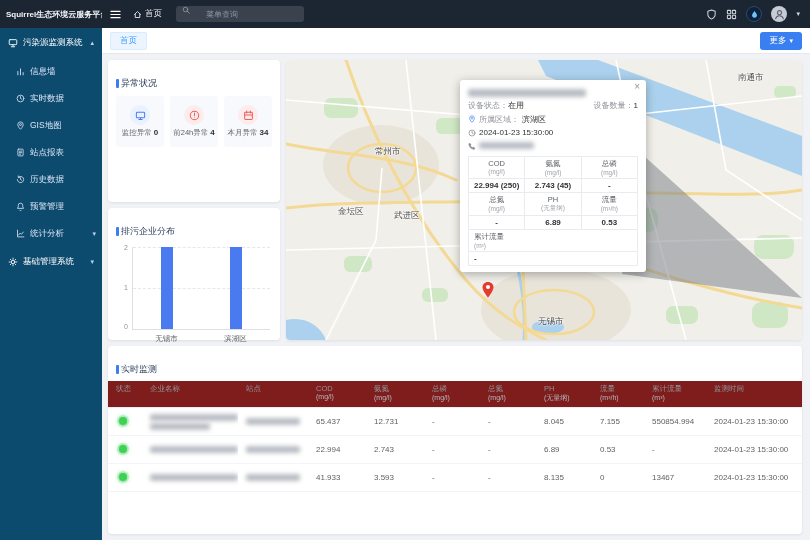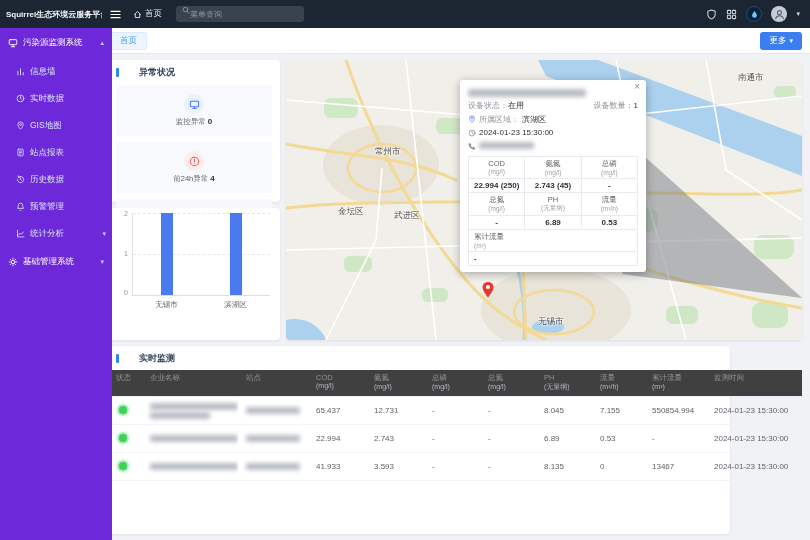--- a/index.html
+++ b/index.html
@@ -6,50 +6,50 @@
   html,body{width:810px;height:540px;overflow:hidden}
   body{font-family:"Liberation Sans","DejaVu Sans",sans-serif;background:#f0f2f5;color:#303133}
   .app{position:relative;width:810px;height:540px;overflow:hidden}
 
   
   .topbar{position:absolute;top:0;left:0;right:0;height:28px;background:#1c2633;display:flex;align-items:center;color:#fff;z-index:40}
   .logo{width:102px;font-size:8px;font-weight:bold;padding:0 6px;white-space:nowrap;overflow:hidden;color:#f2f5f9}
   .tb-icon{display:flex;align-items:center;justify-content:center;color:#cfd6dd;cursor:pointer}
   .hamburger{margin-left:8px}
   .crumb{display:flex;align-items:center;gap:3px;margin-left:12px;font-size:8.5px;color:#e6e9ee;cursor:pointer}
-  .searchbox{display:flex;gap:0;margin-left:14px;width:128px;height:16px;background:rgba(255,255,255,.13);border-radius:3px;padding:0 6px}
+  .searchbox{display:flex;gap:16px;margin-left:14px;width:128px;height:16px;background:rgba(255,255,255,.13);border-radius:3px;padding:0 6px}
   .searchbox input{flex:1;background:transparent;border:none;outline:none;color:#dfe5ec;font-size:8px;min-width:0}
   .searchbox input::placeholder{color:#8d97a5}
   .tb-right{margin-left:auto;display:flex;align-items:center;gap:9px;padding-right:10px}
   .drop-badge{width:16px;height:16px;border-radius:50%;background:#0d2138;border:1px solid #2a4a6b;display:flex;align-items:center;justify-content:center}
   .avatar{width:16px;height:16px;border-radius:50%;background:#c6cbd4;display:flex;align-items:center;justify-content:center;color:#5a6270;cursor:pointer}
   .caret{font-size:7px;color:#cfd6dd}
 
   
-  .sidebar{position:absolute;top:28px;left:0;width:112px;bottom:0;background:#6d28d9;color:#e3ecf9;z-index:30}
+  .sidebar{position:absolute;top:28px;left:0;width:102px;bottom:0;background:#0c4a6e;color:#e3ecf9;z-index:30}
   .sb-section{display:flex;align-items:center;gap:5px;height:30px;padding:0 8px;font-size:8.5px;color:#fff;cursor:pointer}
   .sb-section .sb-caret{margin-left:auto;font-size:7px;color:#bcd2ef}
   .sb-item{display:flex;align-items:center;gap:5px;height:27px;padding:0 6px 0 16px;font-size:8.5px;color:#dbe6f5;cursor:pointer}
   .sb-item .sb-caret{margin-left:auto;font-size:7px;color:#bcd2ef}
   .si{flex:0 0 auto}
 
   
   .main{position:absolute;top:28px;left:102px;right:0;bottom:0;background:#f0f2f5}
   .tabstrip{position:absolute;top:0;left:0;right:0;height:26px;background:#fff;border-bottom:1px solid #e6e8eb;display:flex;align-items:center;padding:0 8px;z-index:10}
   .tab{background:#ecf5ff;border:1px solid #d9ecff;color:#409eff;font-size:8.5px;padding:2px 9px;border-radius:2px;cursor:pointer}
   .more-btn{margin-left:auto;background:#3a7ff2;color:#fff;font-size:8.5px;padding:3px 9px;border-radius:3px;display:flex;align-items:center;gap:3px;border:none;cursor:pointer}
   .content{position:absolute;top:26px;left:0;right:0;bottom:0}
 
   .card{position:absolute;background:#fff;border-radius:4px;box-shadow:0 1px 3px rgba(0,0,0,.08)}
-  .card-head{display:flex;align-items:center;gap:20px;padding:6px 8px 4px 8px;font-size:9px;font-weight:bold;color:#2e3f5c}
+  .card-head{display:flex;align-items:center;gap:2px;padding:17px 8px 4px 8px;font-size:9px;font-weight:normal;color:#2e3f5c}
   .accent{width:3px;height:9px;background:#3a7ff2;border-radius:1px}
 
   
   .stats-card{left:6px;top:6px;width:172px;height:142px}
-  .tiles{display:grid;grid-template-columns:1fr;gap:6px;padding:2px 8px 8px 8px}
+  .tiles{display:grid;grid-template-columns:1fr 1fr 1fr;gap:6px;padding:2px 8px 8px 8px}
   .tile{background:#f7f9fc;border-radius:3px;height:51px;display:flex;flex-direction:column;align-items:center;justify-content:center;gap:3px;cursor:pointer}
   .tile-icon{width:20px;height:20px;border-radius:50%;display:flex;align-items:center;justify-content:center}
   .tile-icon.blue{background:#eaf1ff;color:#4d7cfe}
   .tile-icon.red{background:#fdecec;color:#f25c5c}
   .tile-text{font-size:7.5px;color:#606266;white-space:nowrap}
   .tile-text b{font-size:8px;color:#303133;margin-left:2px}
 
   
   .chart-card{left:6px;top:154px;width:172px;height:132px}
   .chart{position:relative;height:102px;margin:2px 8px 0 8px}
@@ -80,23 +80,23 @@
   .p-val{color:#303133}
   .p-table{width:100%;border-collapse:collapse;margin-top:6px;table-layout:fixed}
   .p-table td{border:1px solid #e8ebf0;text-align:center;padding:2px 2px;vertical-align:middle}
   .p-table td.left{text-align:left;padding-left:5px}
   .ph-l{display:block;font-size:7.5px;color:#606266}
   .ph-u{display:block;font-size:6.5px;color:#a0a4ab}
   .ph-u:empty{display:none}
   .pv{font-size:8px;font-weight:bold;color:#303133}
 
   
-  .table-card{left:6px;top:292px;right:8px;width:622px;height:188px}
+  .table-card{left:6px;top:292px;right:8px;width:694px;height:188px}
   .rt-table{width:100%;border-collapse:collapse;table-layout:fixed;margin-top:1px}
-  .rt-table th{font-weight:normal;text-align:left;padding:3px 0 4px 8px;border-bottom:1px solid #ebeef5;background:#404040;vertical-align:top}
+  .rt-table th{font-weight:normal;text-align:left;padding:3px 0 4px 8px;border-bottom:1px solid #ebeef5;background:#7f1d1d;vertical-align:top}
   .th-l{display:block;font-size:7.5px;color:#909399}
   .th-u{display:block;font-size:7px;color:#b4b8bf}
   .th-u:empty{display:none}
   .rt-table td{font-size:8px;color:#606266;padding:0 0 0 8px;height:28px;border-bottom:1px solid #f2f4f7;white-space:nowrap;overflow:hidden}
   .dot{display:inline-block;width:8px;height:8px;border-radius:50%;background:#3ed156;box-shadow:0 0 0 2px rgba(62,209,86,.25),0 0 5px rgba(62,209,86,.8);margin-left:3px}
   .name-lines .blur{display:block;margin:2px 0}
 </style>
 </head>
 <body>
 
@@ -263,20 +263,24 @@
                   <rect x="1.8" y="2.4" width="8.4" height="8" rx="1"></rect>
                   <path d="M4 1.2v2.2M8 1.2v2.2M1.8 5.4h8.4"></path>
                 </svg>
             </span>
             <span class="tile-text"><span>本月异常</span><b>34</b></span>
           </div>
         </div>
       </div>
 
       <div class="card chart-card">
+        <div class="card-head">
+          <i class="accent"></i>
+          <span>排污企业分布</span>
+        </div>
         <div class="chart">
           <div class="ylabels">
             <span>2</span>
             <span>1</span>
             <span>0</span>
           </div>
           <div class="plot">
             <div class="gridline g0"></div>
             <div class="gridline g1"></div>
             <div class="bar b0" style="height: 100%;"></div>

